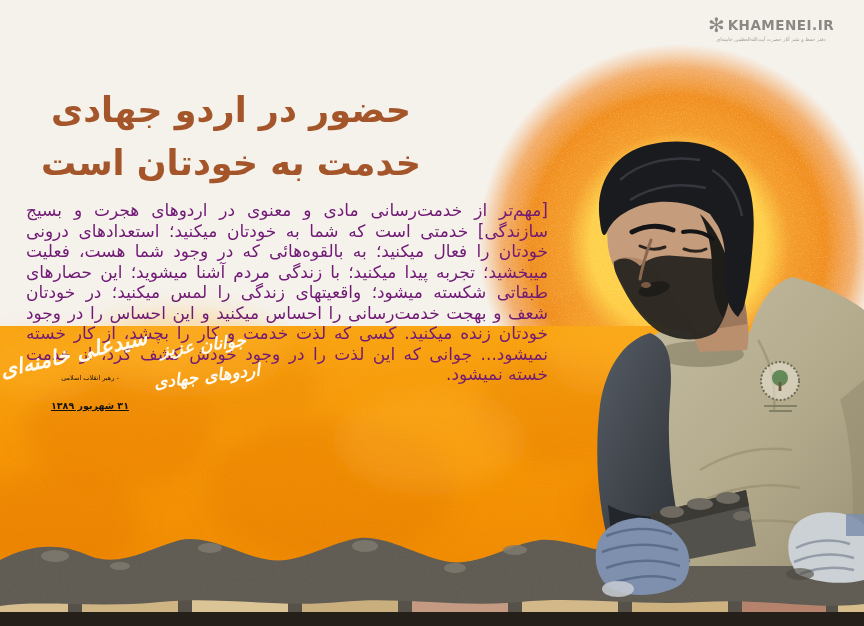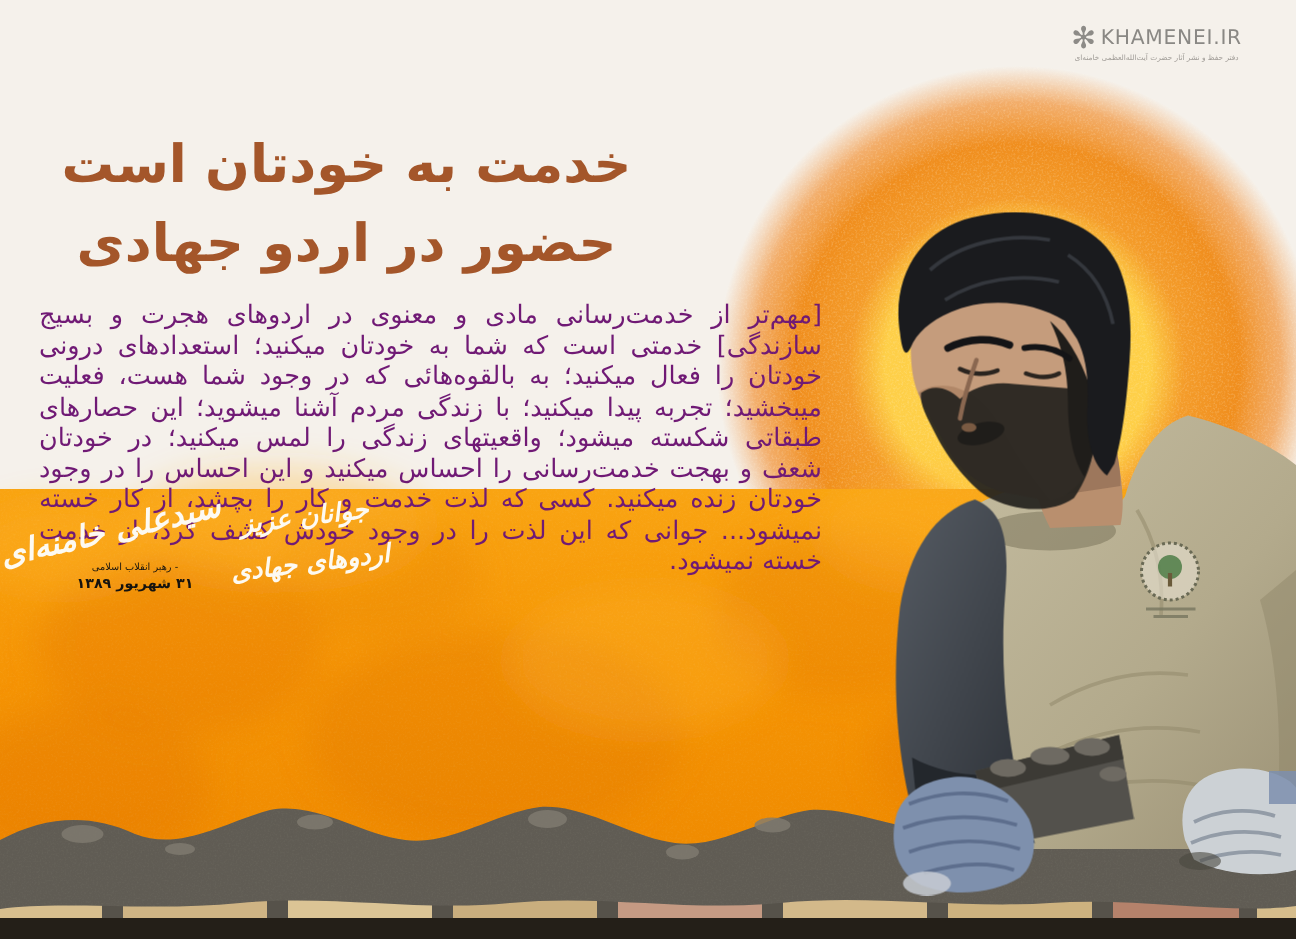--- a/index.html
+++ b/index.html
@@ -8,38 +8,38 @@
     background:#f5f1eb;
     font-family:"DejaVu Sans", sans-serif;
   }
   .poster svg.art{position:absolute;inset:0;z-index:1;}
   .txt{position:absolute;z-index:2;}
 
   
   .logo{top:15px;right:18px;width:150px;text-align:center;}
   .logo-row{display:flex;align-items:center;justify-content:center;gap:3px;}
   .logo-icon{color:#8d8b87;font-size:20px;line-height:20px;}
-  .logo-text{color:#8a8884;font-weight:normal;font-size:13.5px;letter-spacing:.5px;}
+  .logo-text{color:#8a8884;font-weight:bold;font-size:13.5px;letter-spacing:.5px;}
   .logo-tagline{color:#a09c97;font-size:6px;transform:scale(.82);transform-origin:center top;
     direction:rtl;white-space:nowrap;margin-top:1px;}
 
   
   .headline{top:84px;left:30px;width:402px;text-align:center;direction:rtl;
     color:#a4562a;font-weight:bold;font-size:35px;line-height:53px;white-space:nowrap;}
 
   
   .body-par{top:200px;left:26px;width:522px;direction:rtl;text-align:justify;
     color:#701a75;font-size:17px;line-height:20.5px;}
 
   
   .signature{top:330px;left:32px;width:116px;text-align:center;direction:rtl;}
   .sig-autograph{display:block;color:#fdfaf2;font-size:21px;font-style:italic;font-weight:bold;
     transform:rotate(-13deg);line-height:40px;white-space:nowrap;}
   .sig-role{display:block;color:#15130f;font-size:6.5px;margin-top:4px;}
-  .sig-date{display:block;color:#15130f;font-size:9.5px;font-weight:bold;margin-top:2px;}
+  .sig-date{display:block;color:#15130f;font-size:9.5px;font-weight:bold;margin-top:18px;text-decoration:underline;}
 
   
   .callig{top:330px;left:140px;width:130px;text-align:center;direction:rtl;
     transform:rotate(-7deg);}
   .callig span{display:block;color:#fdfaf2;font-style:italic;font-weight:bold;
     font-size:17px;line-height:31px;white-space:nowrap;}
 </style>
 </head>
 <body>
 
@@ -243,22 +243,22 @@
 
   <div class="txt logo">
     <div class="logo-row">
       <span class="logo-icon">✻</span>
       <span class="logo-text">KHAMENEI.IR</span>
     </div>
     <div class="logo-tagline">دفتر حفظ و نشر آثار حضرت آیت‌الله‌العظمی خامنه‌ای</div>
   </div>
 
   <div class="txt headline">
+    <div>حضور در اردو جهادی</div>
     <div>خدمت به خودتان است</div>
-    <div>حضور در اردو جهادی</div>
   </div>
 
   <div class="txt body-par">[مهم‌تر از خدمت‌رسانی مادی و معنوی در اردوهای هجرت و بسیج سازندگی] خدمتی است که شما به خودتان میکنید؛ استعدادهای درونی خودتان را فعال میکنید؛ به بالقوه‌هائی که در وجود شما هست، فعلیت میبخشید؛ تجربه پیدا میکنید؛ با زندگی مردم آشنا میشوید؛ این حصارهای طبقاتی شکسته میشود؛ واقعیتهای زندگی را لمس میکنید؛ در خودتان شعف و بهجت خدمت‌رسانی را احساس میکنید و این احساس را در وجود خودتان زنده میکنید. کسی که لذت خدمت و کار را بچشد، از کار خسته نمیشود... جوانی که این لذت را در وجود خودش کشف کرد، از خدمت خسته نمیشود.</div>
 
   <div class="txt signature">
     <span class="sig-autograph">سیدعلی خامنه‌ای</span>
     <span class="sig-role">- رهبر انقلاب اسلامی</span>
     <span class="sig-date">۳۱ شهریور ۱۳۸۹</span>
   </div>
 

